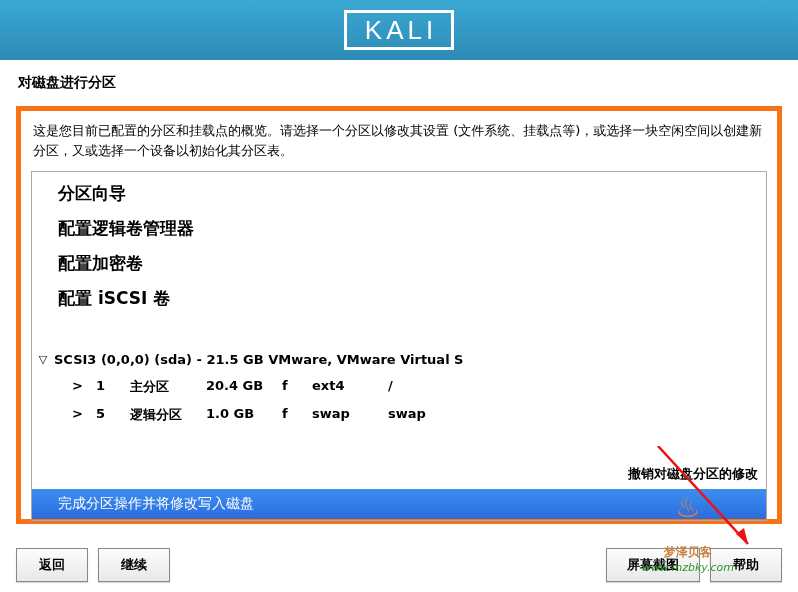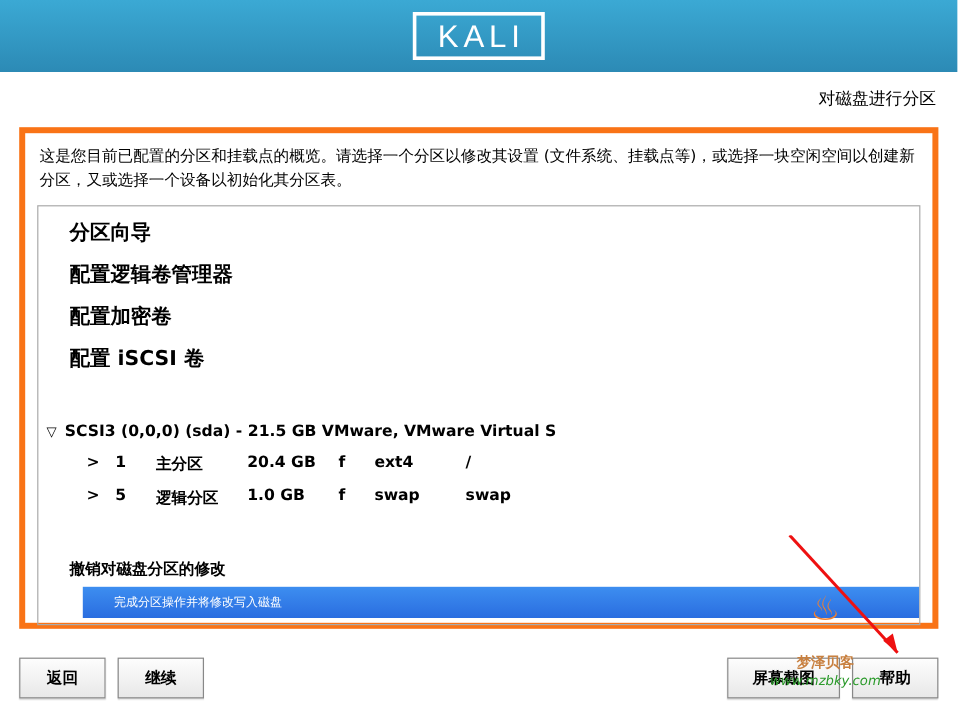--- a/index.html
+++ b/index.html
@@ -24,24 +24,23 @@
     color: #fff;
     font-weight: normal;
     font-size: 26px;
     letter-spacing: 4px;
     padding: 4px 14px 4px 18px;
     line-height: 1;
     font-family: Arial, sans-serif;
   }
   .page-title {
     padding: 14px 18px 6px 18px;
-    font-weight: normal;
+    font-weight: bold;
     font-size: 14px;
     color: #000;
-    text-align: right;
   }
   .content-box {
     margin: 8px 16px 0 16px;
     border: 5px solid #f97316;
     padding: 10px 10px 0 10px;
     height: 418px;
     position: relative;
   }
   .description {
     font-size: 13px;
@@ -92,28 +91,28 @@
   .c-flag  { width: 30px; }
   .c-fs    { width: 76px; }
   .c-mnt   { width: 80px; }
   .spacer { height: 30px; }
   .plain-item {
     padding: 6px 8px 6px 26px;
     font-size: 13px;
     font-weight: bold;
     color: #000;
     cursor: pointer;
+    text-align: right;
   }
   .selected-item {
     padding: 6px 8px 6px 26px;
-    font-size: 10px;
+    font-size: 14px;
     color: #fff;
     background: linear-gradient(#3d8ef0, #2a6de0);
     cursor: pointer;
-    margin-left: 37px;
   }
   .button-bar {
     position: absolute;
     left: 16px;
     right: 16px;
     bottom: 10px;
     display: flex;
     justify-content: space-between;
   }
   .btn-group { display: flex; gap: 10px; }

